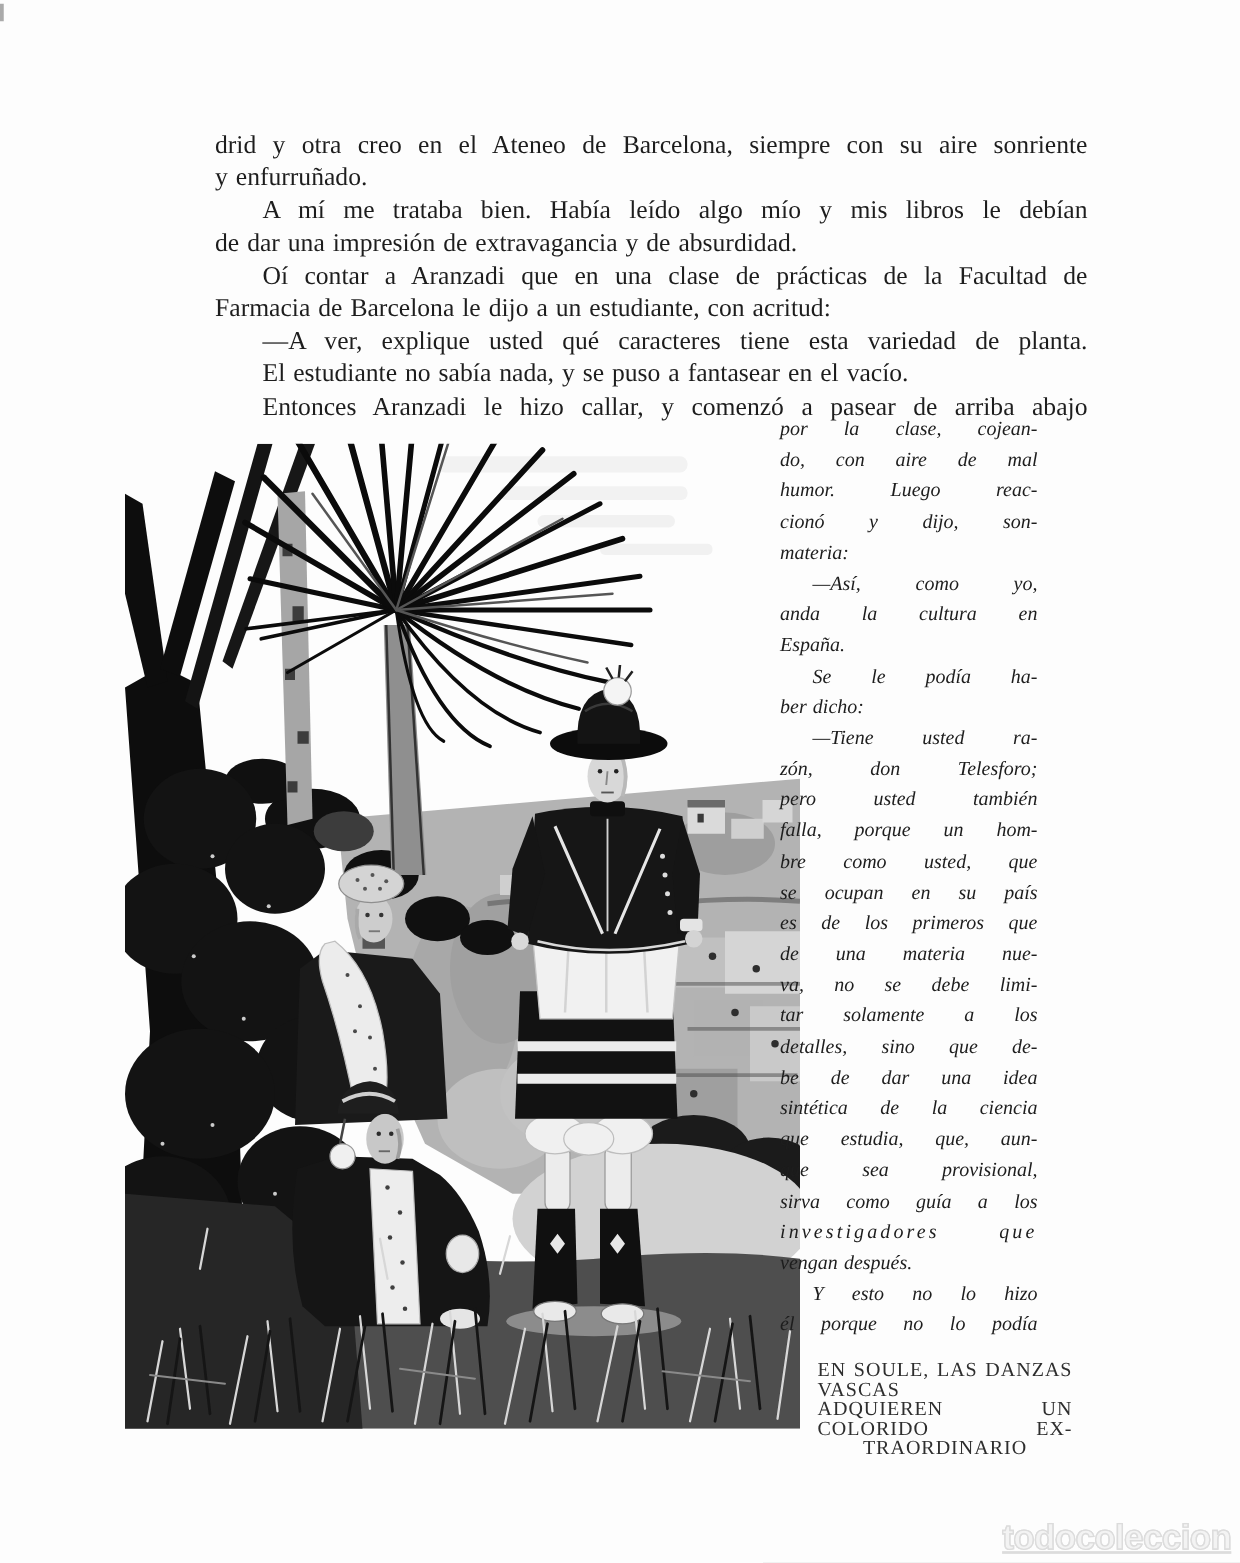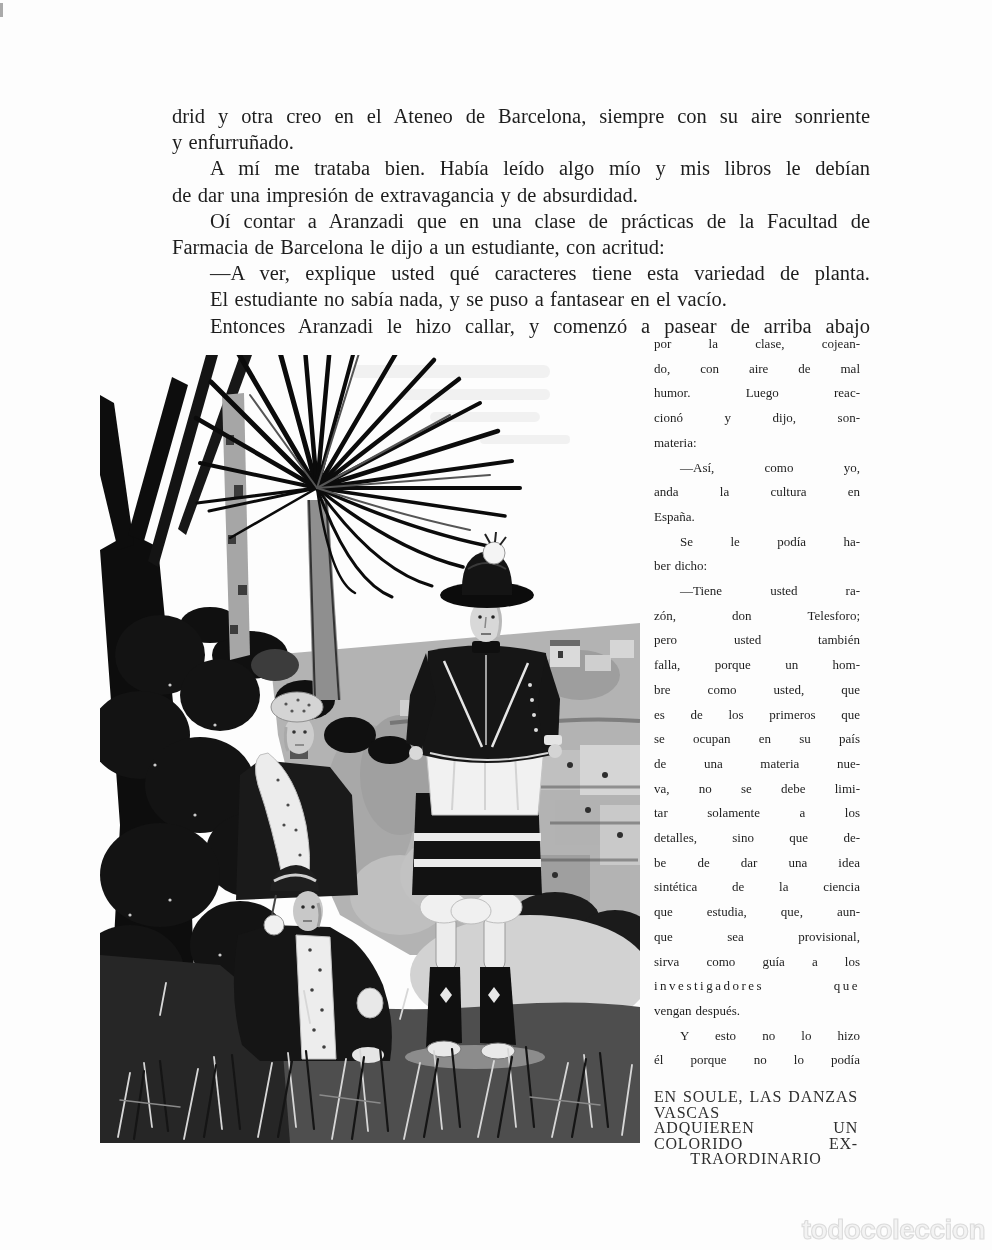--- a/index.html
+++ b/index.html
@@ -8,30 +8,31 @@
     font-family:"Liberation Serif",serif;color:#1d1d1d;overflow:hidden;
     margin:0 auto;
   }
   .tl{text-align:justify;word-spacing:.06em;}
   .fil{text-align-last:justify;}
   .ctr{text-align:left;text-align-last:center;}
   .intro .ind{text-indent:38px;}
   .rcol .ind{text-indent:26px;}
   .spr{letter-spacing:2.5px;}
   .intro{position:absolute;left:172px;top:103px;width:698px;font-size:20.5px;line-height:26.2px;}
-  .rcol{position:absolute;left:654px;top:332px;width:206px;font-size:13px;line-height:24.7px;}
+  .rcol{position:absolute;left:624px;top:332px;width:206px;font-size:16px;line-height:24.7px;font-style:italic;}
   .caption{position:absolute;left:654px;top:1089px;width:204px;font-size:16px;line-height:15.5px;
     letter-spacing:.8px;color:#2e2e2e;}
   .photo{position:absolute;left:100px;top:355px;width:540px;height:788px;}
   .photo svg{display:block;}
   .watermark{
     position:absolute;top:1214px;right:7px;
     font-family:"Liberation Sans",sans-serif;font-weight:bold;font-size:28px;
     color:#f3f3f3;-webkit-text-stroke:1.1px #dcdcdc;letter-spacing:-.5px;
     text-shadow:0 0 1px #e9e9e9;
+    text-decoration:underline;
   }
   .nick{position:absolute;left:0;top:3px;width:3px;height:14px;background:#666;opacity:.55;}
 </style>
 </head>
 <body>
 
 <div class="page">
 
   <div class="nick"></div>
 
@@ -349,22 +350,22 @@
       <div class="tl ind fil">—Así, como yo,</div>
       <div class="tl fil">anda la cultura en</div>
       <div class="tl">España.</div>
       <div class="tl ind fil">Se le podía ha-</div>
       <div class="tl">ber dicho:</div>
       <div class="tl ind fil">—Tiene usted ra-</div>
       <div class="tl fil">zón, don Telesforo;</div>
       <div class="tl fil">pero usted también</div>
       <div class="tl fil">falla, porque un hom-</div>
       <div class="tl fil">bre como usted, que</div>
+      <div class="tl fil">se ocupan en su país</div>
       <div class="tl fil">es de los primeros que</div>
-      <div class="tl fil">se ocupan en su país</div>
       <div class="tl fil">de una materia nue-</div>
       <div class="tl fil">va, no se debe limi-</div>
       <div class="tl fil">tar solamente a los</div>
       <div class="tl fil">detalles, sino que de-</div>
       <div class="tl fil">be de dar una idea</div>
       <div class="tl fil">sintética de la ciencia</div>
       <div class="tl fil">que estudia, que, aun-</div>
       <div class="tl fil">que sea provisional,</div>
       <div class="tl fil">sirva como guía a los</div>
       <div class="tl fil spr">investigadores que</div>

